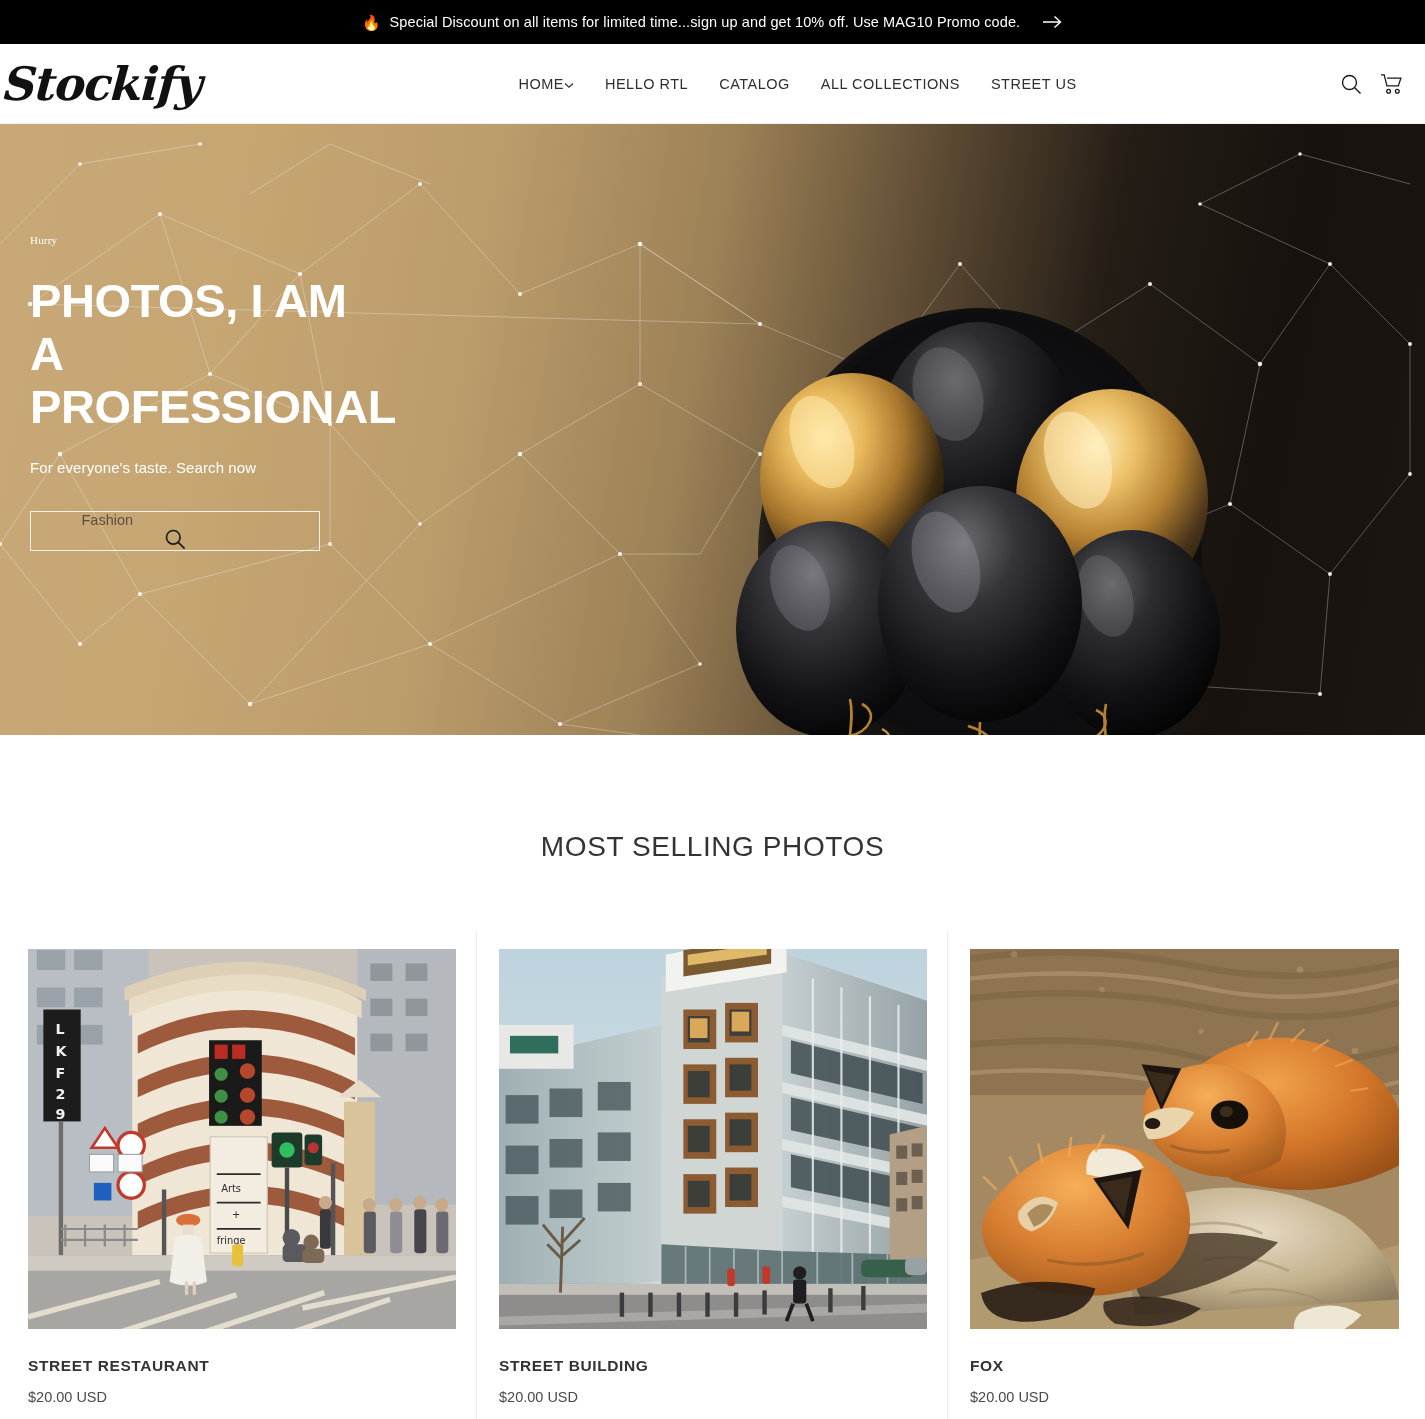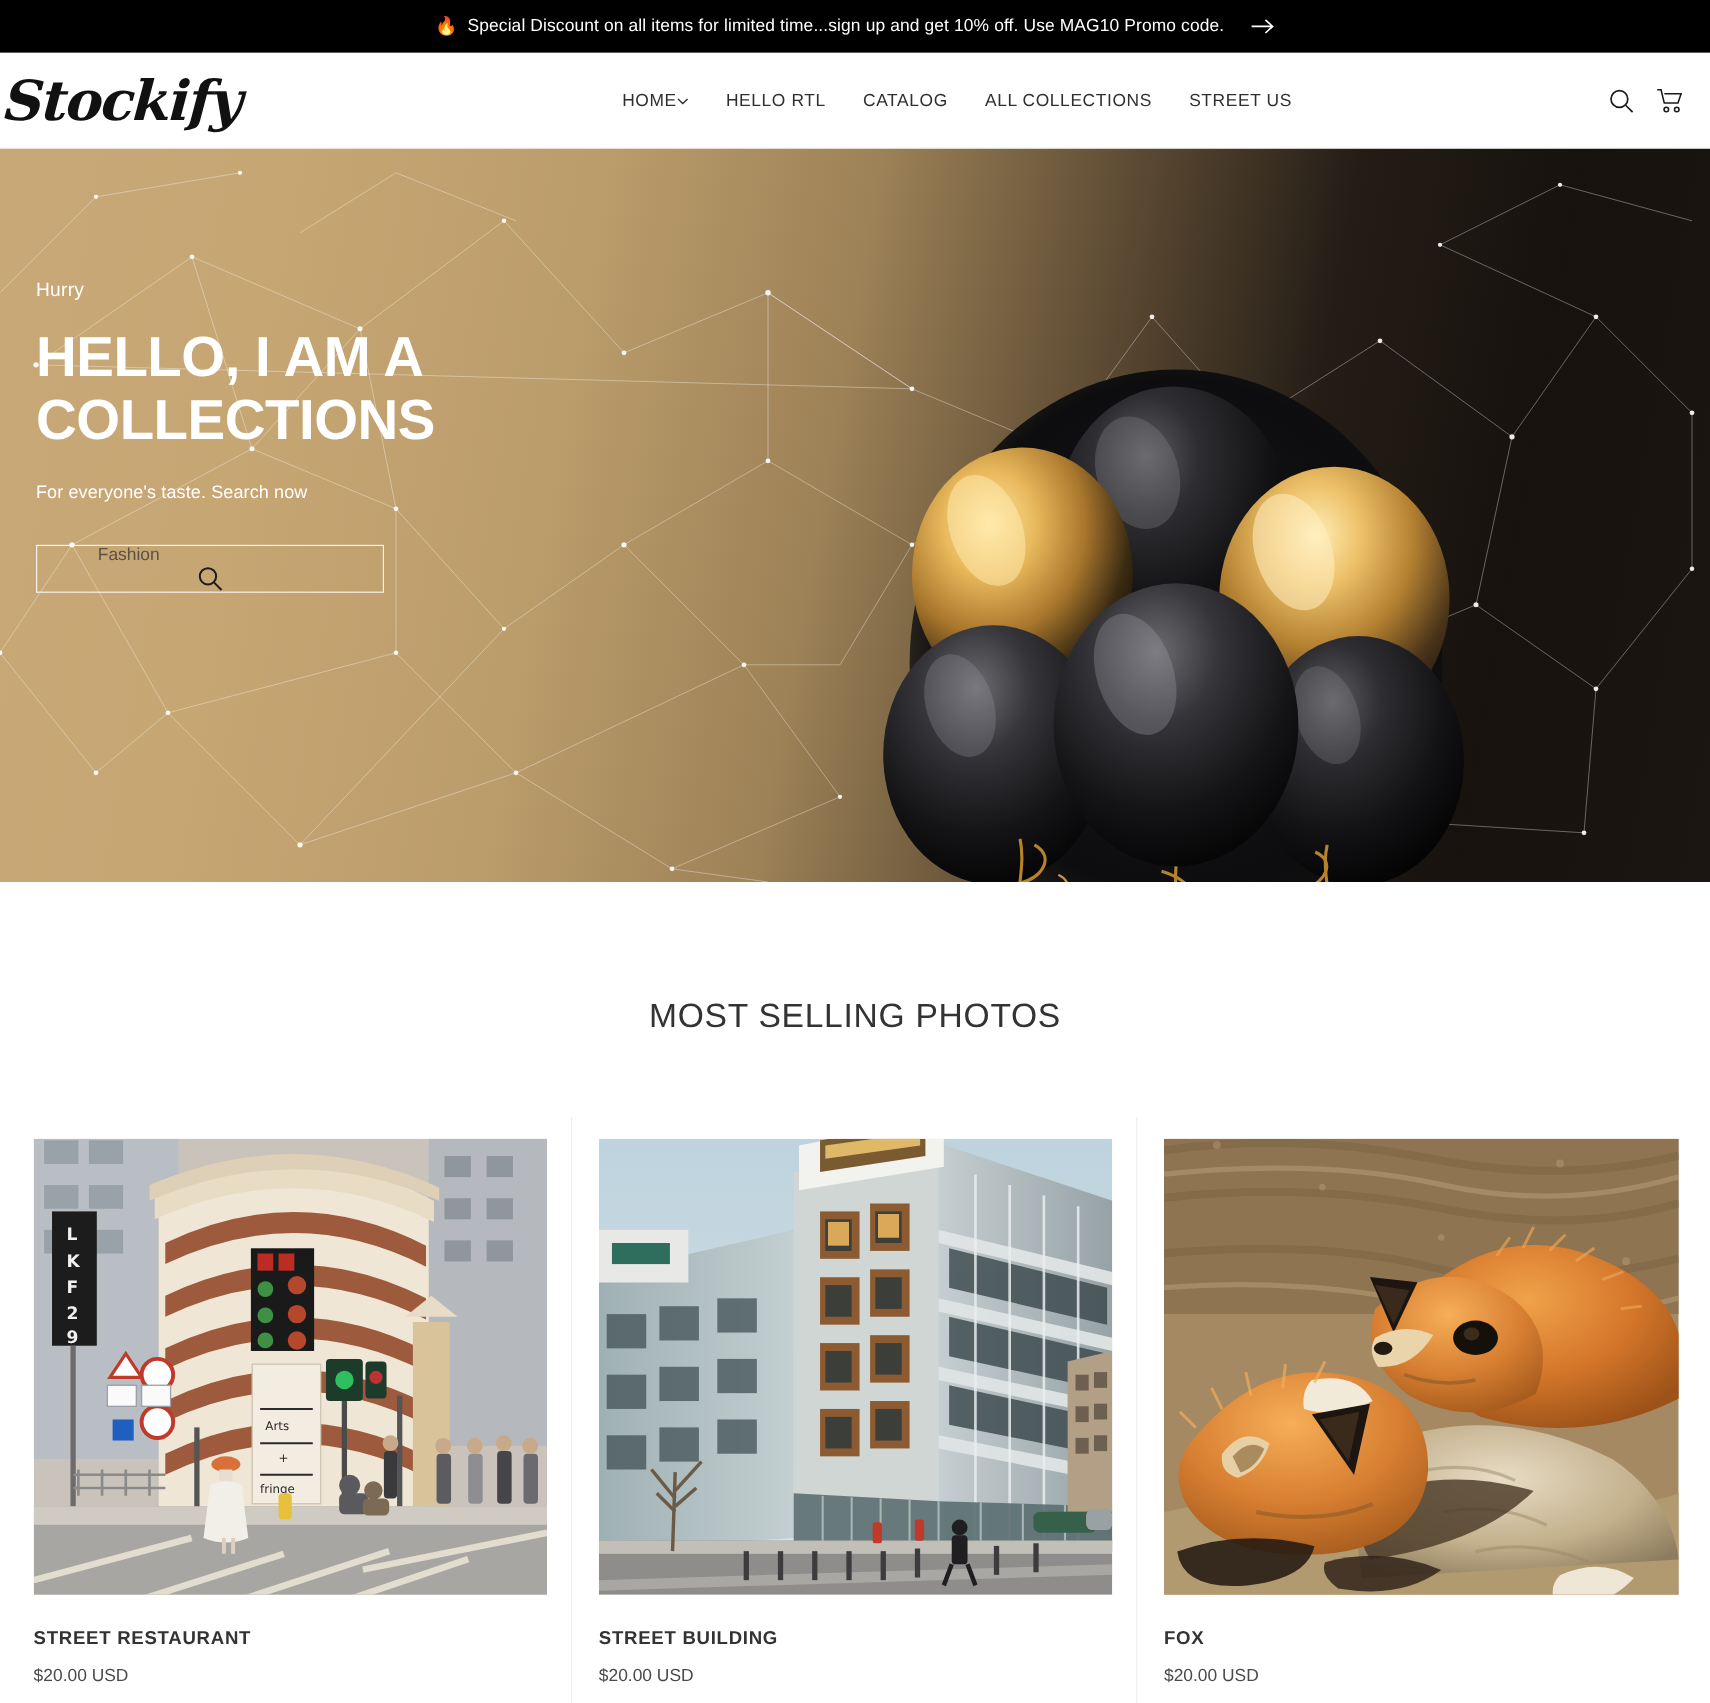--- a/index.html
+++ b/index.html
@@ -113,24 +113,25 @@
     height: 560px;
   }
   .hero-content {
     position: absolute;
     left: 30px;
     top: 110px;
     width: 560px;
     z-index: 5;
   }
   .hero-kicker {
-    font-size: 16px;
+    font-size: 11px;
     color: #ffffff;
-    margin-bottom: 18px;
+    margin-bottom: 28px;
     letter-spacing: .2px;
+    font-family: Liberation Serif, serif;
   }
   .hero-title {
     font-size: 47px;
     line-height: 1.13;
     font-weight: bold;
     color: #ffffff;
     letter-spacing: -.4px;
     margin-bottom: 26px;
     max-width: 330px;
   }
@@ -408,21 +409,21 @@
     </g>
     <g stroke="#d9a548" stroke-width="2" fill="none" opacity="0.9">
       <path d="M240 470 C254 478 248 492 236 496 C224 500 232 514 246 512"></path>
       <path d="M312 462 C328 470 320 484 306 488"></path>
       <path d="M182 455 C196 462 190 476 176 480"></path>
     </g>
   </svg>
 
   <div class="hero-content">
     <div class="hero-kicker">Hurry</div>
-    <div class="hero-title">HELLO, I AM A COLLECTIONS</div>
+    <div class="hero-title">PHOTOS, I AM A PROFESSIONAL</div>
     <div class="hero-sub">For everyone's taste. Search now</div>
     <div class="hero-search">
       <input type="text" value="" placeholder="Fashion" style="">
       <button class="sbtn">
         <svg width="22" height="22" viewBox="0 0 22 22" fill="none" stroke="#1d1d1d" stroke-width="1.7">
           <circle cx="9.3" cy="9.3" r="6.8"></circle>
           <path d="M14.3 14.3L20.6 20.6"></path>
         </svg>
       </button>
     </div>

